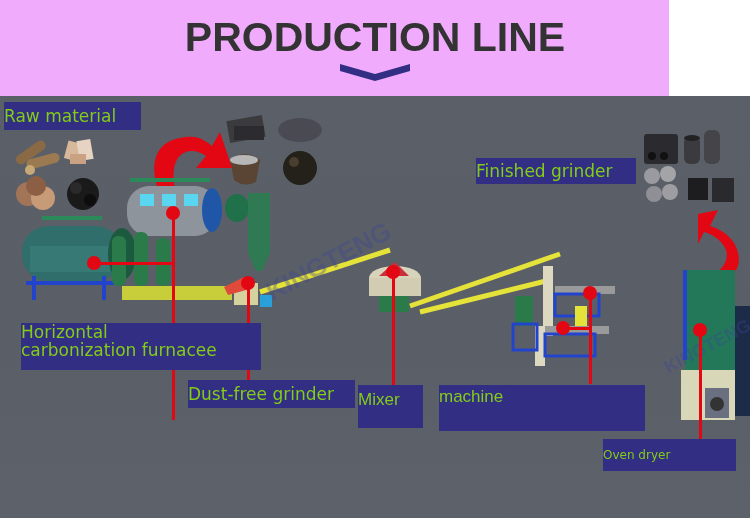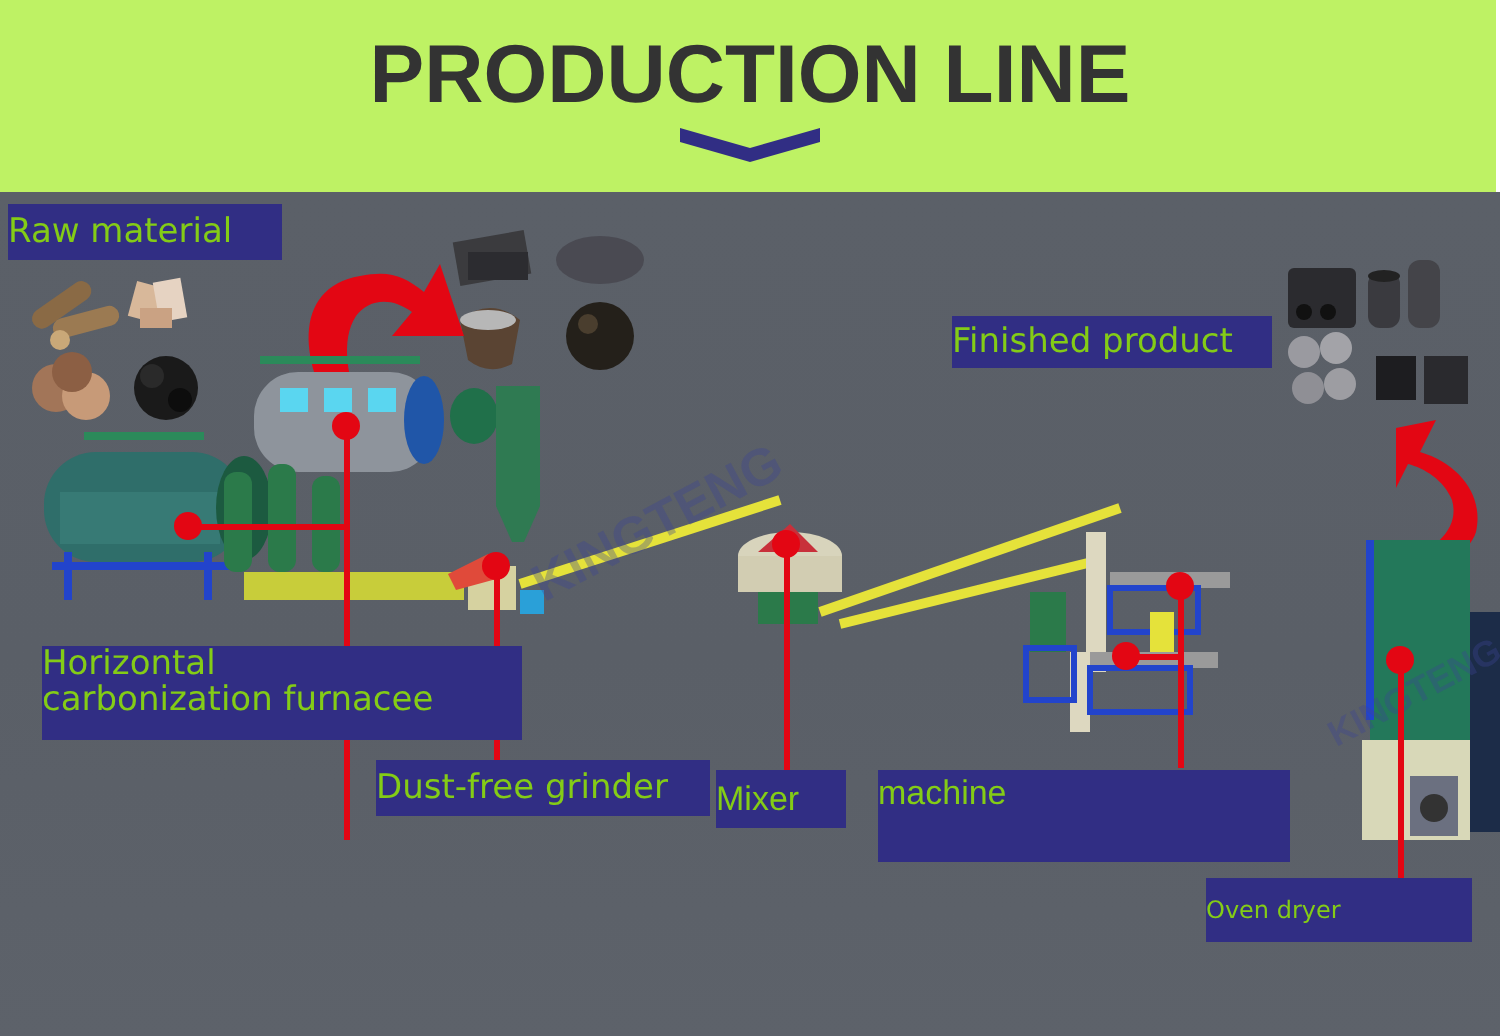--- a/index.html
+++ b/index.html
@@ -1,17 +1,17 @@
 <!DOCTYPE html>
 <html><head>
 <meta charset="utf-8">
 <style>
   html,body{margin:0;padding:0;}
   body{width:750px;height:518px;overflow:hidden;background:#fff;position:relative;font-family:"Liberation Sans",sans-serif;}
-  .header{position:absolute;left:0;top:0;width:748px;height:96px;background:#bef264;}
+  .header{position:absolute;left:0;top:0;width:669px;height:96px;background:#f0abfc;}
   .title{position:absolute;left:0;top:14px;width:750px;text-align:center;font-family:"Liberation Sans",sans-serif;font-weight:bold;font-size:41px;color:#333;letter-spacing:0px;}
   .chev{position:absolute;left:340px;top:62px;}
   .scene{position:absolute;left:0;top:96px;width:750px;height:422px;background:linear-gradient(#5b6068 0%,#5a5f67 55%,#5d626a 100%);overflow:hidden;}
   .label{position:absolute;background:#312e84;color:#84cc16;font-family:"DejaVu Sans",sans-serif;text-align:left;line-height:1.05;}
   .pin{position:absolute;width:3px;background:#e30613;}
   .dot{position:absolute;width:14px;height:14px;border-radius:50%;background:#e30613;}
   .hline{position:absolute;height:3px;background:#e30613;}
   svg{position:absolute;}
   .wm{position:absolute;color:rgba(60,70,150,0.35);font-weight:bold;font-family:"Liberation Sans",sans-serif;transform:rotate(-28deg);}
 </style>
@@ -175,29 +175,29 @@
   <div class="dot" style="left:583px;top:190px"></div>
   <div class="pin" style="left:589px;top:196px;height:92px"></div>
   <div class="dot" style="left:556px;top:225px"></div>
   <div class="hline" style="left:562px;top:231px;width:28px"></div>
 
   <div class="dot" style="left:693px;top:227px"></div>
   <div class="pin" style="left:699px;top:233px;height:110px"></div>
 
   <div class="label" style="left:4px;top:6px;width:137px;height:28px;font-size:17px;line-height:28px;">Raw material</div>
 
-  <div class="label" style="left:476px;top:62px;width:160px;height:26px;font-size:17px;line-height:26px;">Finished product</div>
+  <div class="label" style="left:476px;top:62px;width:160px;height:26px;font-size:17px;line-height:26px;">Finished grinder</div>
 
   <div class="label" style="left:21px;top:227px;width:240px;height:46px;font-size:17px;padding-top:1px;">
     <div>Horizontal</div>
     <div>carbonization furnacee</div>
   </div>
 
   <div class="label" style="left:146px;top:284px;width:167px;height:28px;font-size:17px;line-height:28px;margin-left:42px;">Dust-free grinder</div>
 
-  <div class="label" style="left:358px;top:289px;width:65px;height:29px;font-size:17px;line-height:29px;font-family:'Liberation Sans',sans-serif;">Mixer</div>
+  <div class="label" style="left:358px;top:289px;width:65px;height:43px;font-size:17px;line-height:29px;font-family:'Liberation Sans',sans-serif;">Mixer</div>
 
   <div class="label" style="left:439px;top:289px;width:206px;height:46px;font-size:17px;font-family:'Liberation Sans',sans-serif;padding-top:3px;box-sizing:border-box;">
     <div>machine</div>
   </div>
 
   <div class="label" style="left:603px;top:343px;width:133px;height:32px;font-size:12px;line-height:32px;">Oven dryer</div>
 </div>
 
 </body></html>

